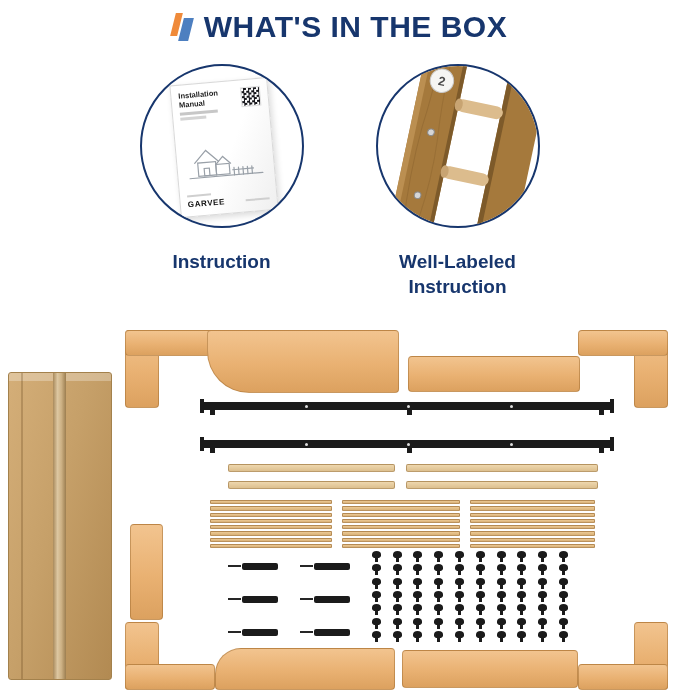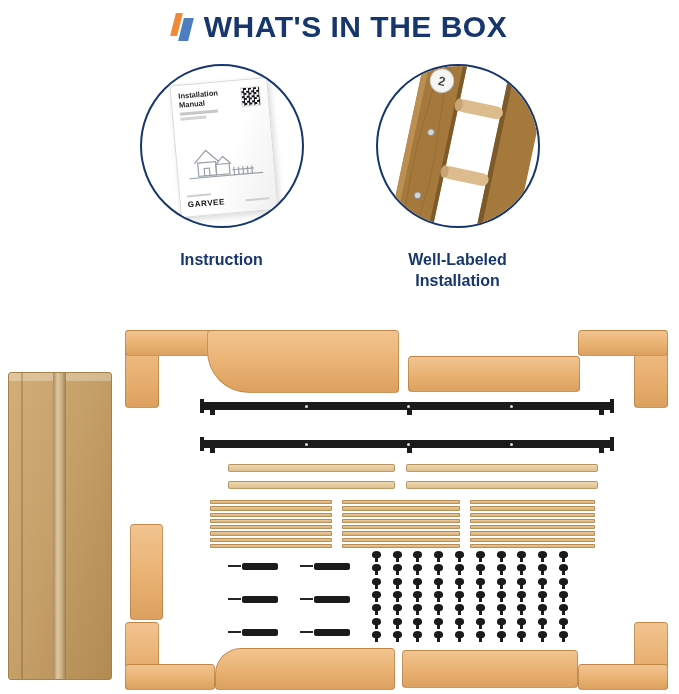--- a/index.html
+++ b/index.html
@@ -12,21 +12,21 @@
   .accent { position:relative; width:20px; height:28px; flex:0 0 auto; }
   .accent i { position:absolute; display:block; transform:skewX(-14deg); }
   .accent .a-orange { left:1px; top:0; width:7px; height:23px; background:var(--orange,#ef8a3a); }
   .accent .a-blue { left:9px; top:5px; width:10px; height:23px; background:var(--blue,#4d7fc0); }
   h1.title { font-size:30px; font-weight:800; color:var(--navy,#17366d); letter-spacing:.5px; }
 
   
   .features { position:absolute; top:64px; left:0; width:100%; display:flex; justify-content:center; gap:50px; }
   .feature { width:186px; display:flex; flex-direction:column; align-items:center; }
   .circle { width:164px; height:164px; border-radius:50%; border:2px solid var(--navy,#17366d); overflow:hidden; position:relative; background:#fff; }
-  .feature-label { margin-top:22px; font-size:16px; font-weight:700; color:var(--navy,#17366d); text-align:center; line-height:1.3; }
+  .feature-label { margin-top:22px; font-size:19px; font-weight:700; color:var(--navy,#17366d); text-align:center; line-height:1.3; }
   .ph { width:100%; height:100%; display:block; }
 
   
   .manual-paper { position:absolute; left:33px; top:15px; width:98px; height:133px;
     background:linear-gradient(115deg,#ffffff 55%,#efefef 100%);
     border:1px solid #d9d9d9; box-shadow:2px 3px 6px rgba(0,0,0,.14);
     transform:rotate(-5deg); padding:7px; }
   .mp-head { display:flex; justify-content:space-between; }
   .mp-title { font-size:7.5px; font-weight:700; color:#1c1c1c; line-height:1.15; width:52px; }
   .mp-sub { width:38px; height:3px; background:#c7c7c7; margin-top:3px; }
@@ -142,21 +142,21 @@
             <rect x="72" y="104" width="48" height="13" rx="6.5" fill="#dcbc8d"></rect>
             <ellipse cx="74" cy="40.5" rx="4" ry="6.5" fill="#c8a472"></ellipse>
             <ellipse cx="74" cy="110.5" rx="4" ry="6.5" fill="#c8a472"></ellipse>
             <circle cx="52" cy="74" r="3.4" fill="#d6d6d6" stroke="#8a8a8a" stroke-width="1"></circle>
             <circle cx="52" cy="140" r="3.4" fill="#d6d6d6" stroke="#8a8a8a" stroke-width="1"></circle>
             <circle cx="52" cy="20" r="12" fill="#f5f5f3" stroke="#c9c9c9"></circle>
             <text x="52" y="25" text-anchor="middle" font-size="13" font-weight="bold" fill="#4a4a4a" font-family="Liberation Sans, sans-serif">2</text>
           </g>
         </svg>
       </div>
-      <div class="feature-label">Well-Labeled Installation</div>
+      <div class="feature-label">Well-Labeled Instruction</div>
     </div>
 
 
   </div>
 
   <div class="parts">
 
     <div class="p carton" style="left:8px; top:54px; width:104px; height:308px;">
       <span class="edge"></span>
       <span class="strap"></span>

